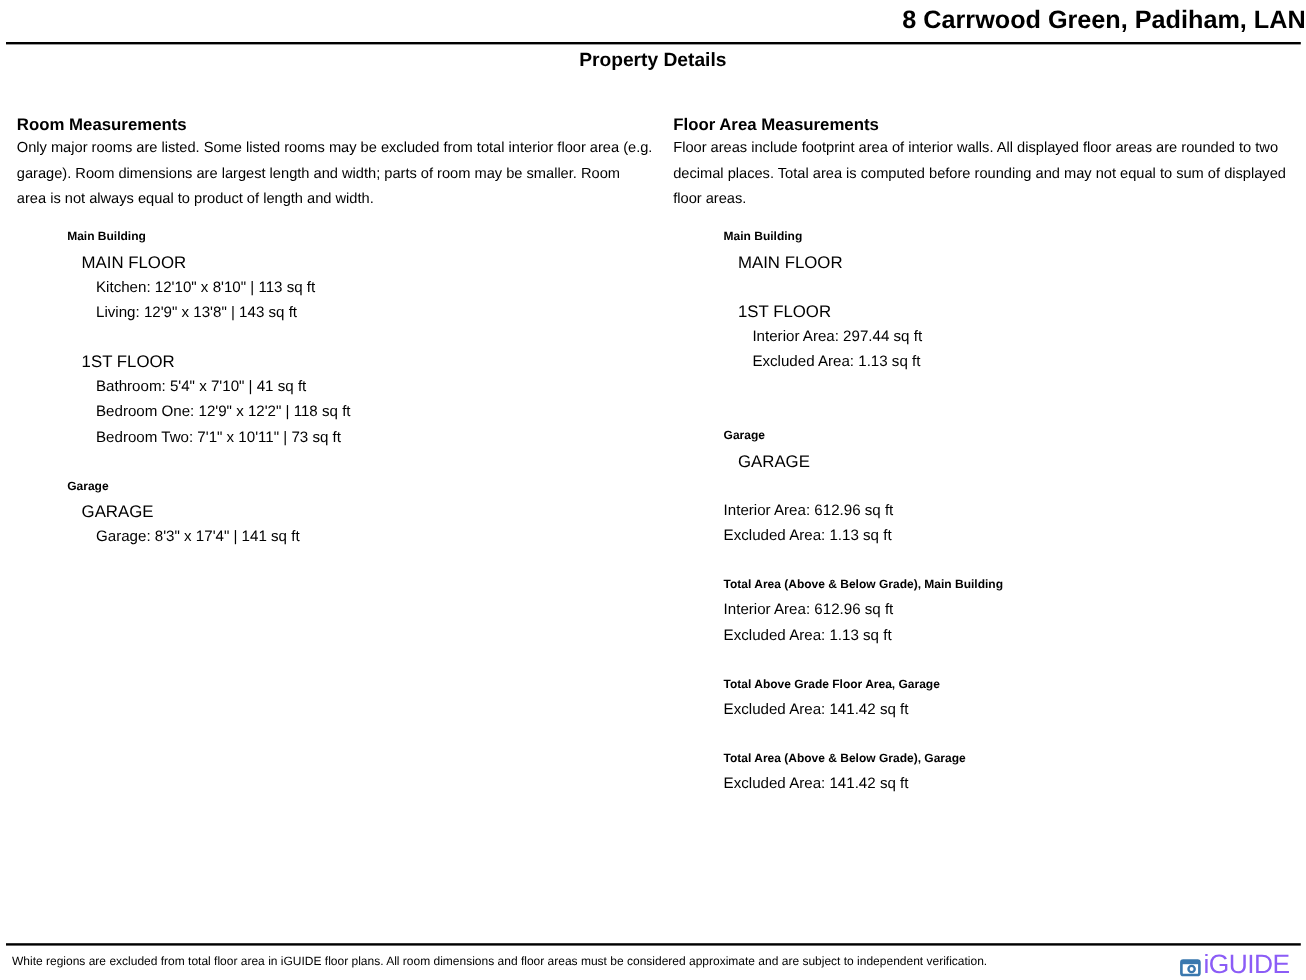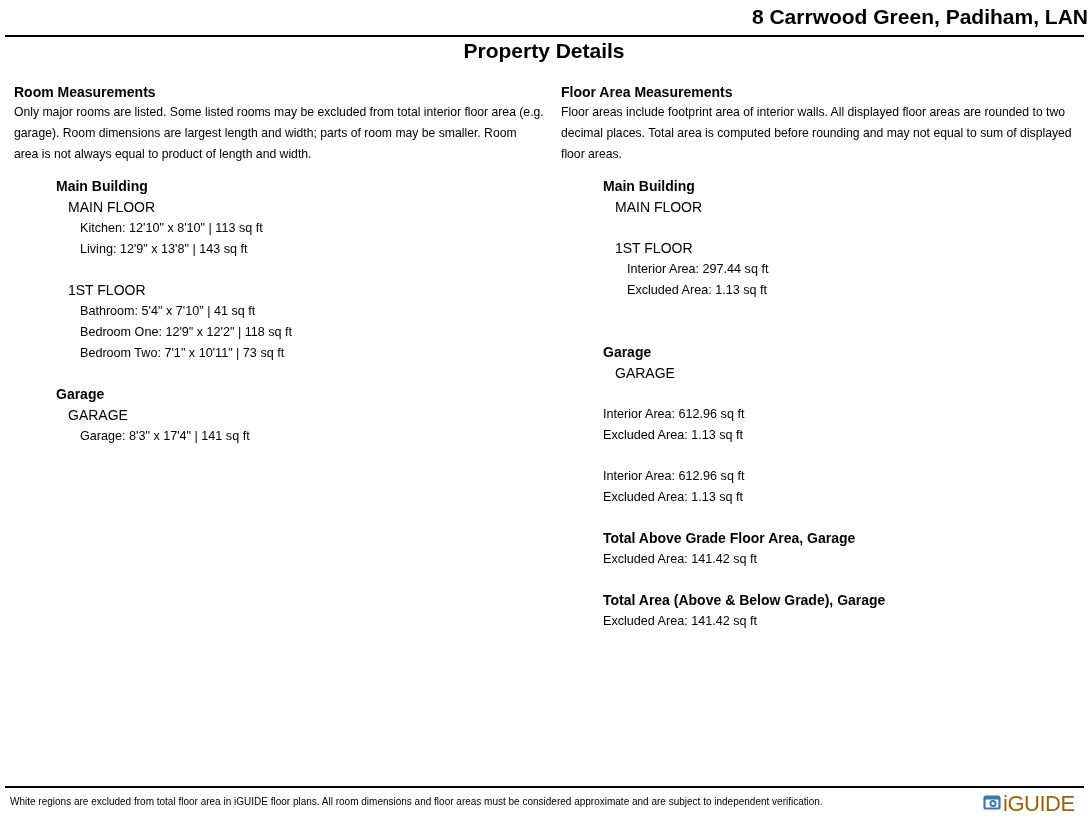--- a/index.html
+++ b/index.html
@@ -8,47 +8,47 @@
 
     .title {
       position: absolute; left: 0; top: 4px; width: 1088px;
       text-align: right; font-size: 21px; font-weight: bold; line-height: 26px;
     }
     .top-rule {
       position: absolute; left: 5px; top: 35px; width: 1079px; height: 2px; background: #000;
     }
     .subtitle {
       position: absolute; left: 0; top: 41px; width: 1088px;
-      text-align: center; font-size: 21px; font-weight: bold; line-height: 20px;
+      text-align: center; font-size: 16px; font-weight: bold; line-height: 20px;
     }
 
     .col { position: absolute; top: 82px; }
     .col-left { left: 14px; width: 530px; }
     .col-right { left: 561px; width: 527px; }
 
-    .section-title { font-size: 14px; font-weight: bold; line-height: 20px; }
+    .section-title { font-size: 14px; font-weight: bold; line-height: 20px; margin-top: 11px; }
     .section-desc { font-size: 12.2px; line-height: 21px; margin-top: 0px; }
 
     .tree { margin-left: 42px; margin-top: 11px; }
-    .group-title { font-size: 14px; font-weight: bold; line-height: 21px; }
+    .group-title { font-size: 10px; font-weight: bold; line-height: 21px; }
     .floor-title { font-size: 14px; line-height: 21px; margin-left: 12px; }
     .item { font-size: 12.6px; line-height: 21px; margin-left: 24px; }
     .item-l2 { font-size: 12.6px; line-height: 21px; margin-left: 0; }
     .gap { height: 20px; }
     .gap-lg { height: 41px; }
 
     .footer-rule {
       position: absolute; left: 5px; top: 786px; width: 1079px; height: 2px; background: #000;
     }
     .footer-text {
       position: absolute; left: 10px; top: 795px; font-size: 10px; line-height: 13px;
     }
     .logo {
       position: absolute; left: 983px; top: 793px; height: 22px;
-      display: flex; align-items: flex-start; color: #a16207;
+      display: flex; align-items: flex-end; color: #8b5cf6;
     }
     .logo-icon { width: 18px; height: 18px; margin-right: 2px; }
     .logo-text { font-size: 22px; line-height: 22px; letter-spacing: -0.5px; }
   </style>
 </head>
 <body>
 
 <div class="title">8 Carrwood Green, Padiham, LAN</div>
 <div class="top-rule"></div>
 <div class="subtitle">Property Details</div>
@@ -87,20 +87,21 @@
     <div class="item">Excluded Area: 1.13 sq ft</div>
     <div class="gap-lg"></div>
     <div class="group-title">Garage</div>
     <div class="floor-title">GARAGE</div>
     <div class="gap"></div>
 
     <div class="item-l2">Interior Area: 612.96 sq ft</div>
     <div class="item-l2">Excluded Area: 1.13 sq ft</div>
     <div class="gap"></div>
 
+    <div class="group-title">Total Area (Above &amp; Below Grade), Main Building</div>
     <div class="item-l2">Interior Area: 612.96 sq ft</div>
     <div class="item-l2">Excluded Area: 1.13 sq ft</div>
     <div class="gap"></div>
 
     <div class="group-title">Total Above Grade Floor Area, Garage</div>
     <div class="item-l2">Excluded Area: 141.42 sq ft</div>
     <div class="gap"></div>
 
     <div class="group-title">Total Area (Above &amp; Below Grade), Garage</div>
     <div class="item-l2">Excluded Area: 141.42 sq ft</div>

